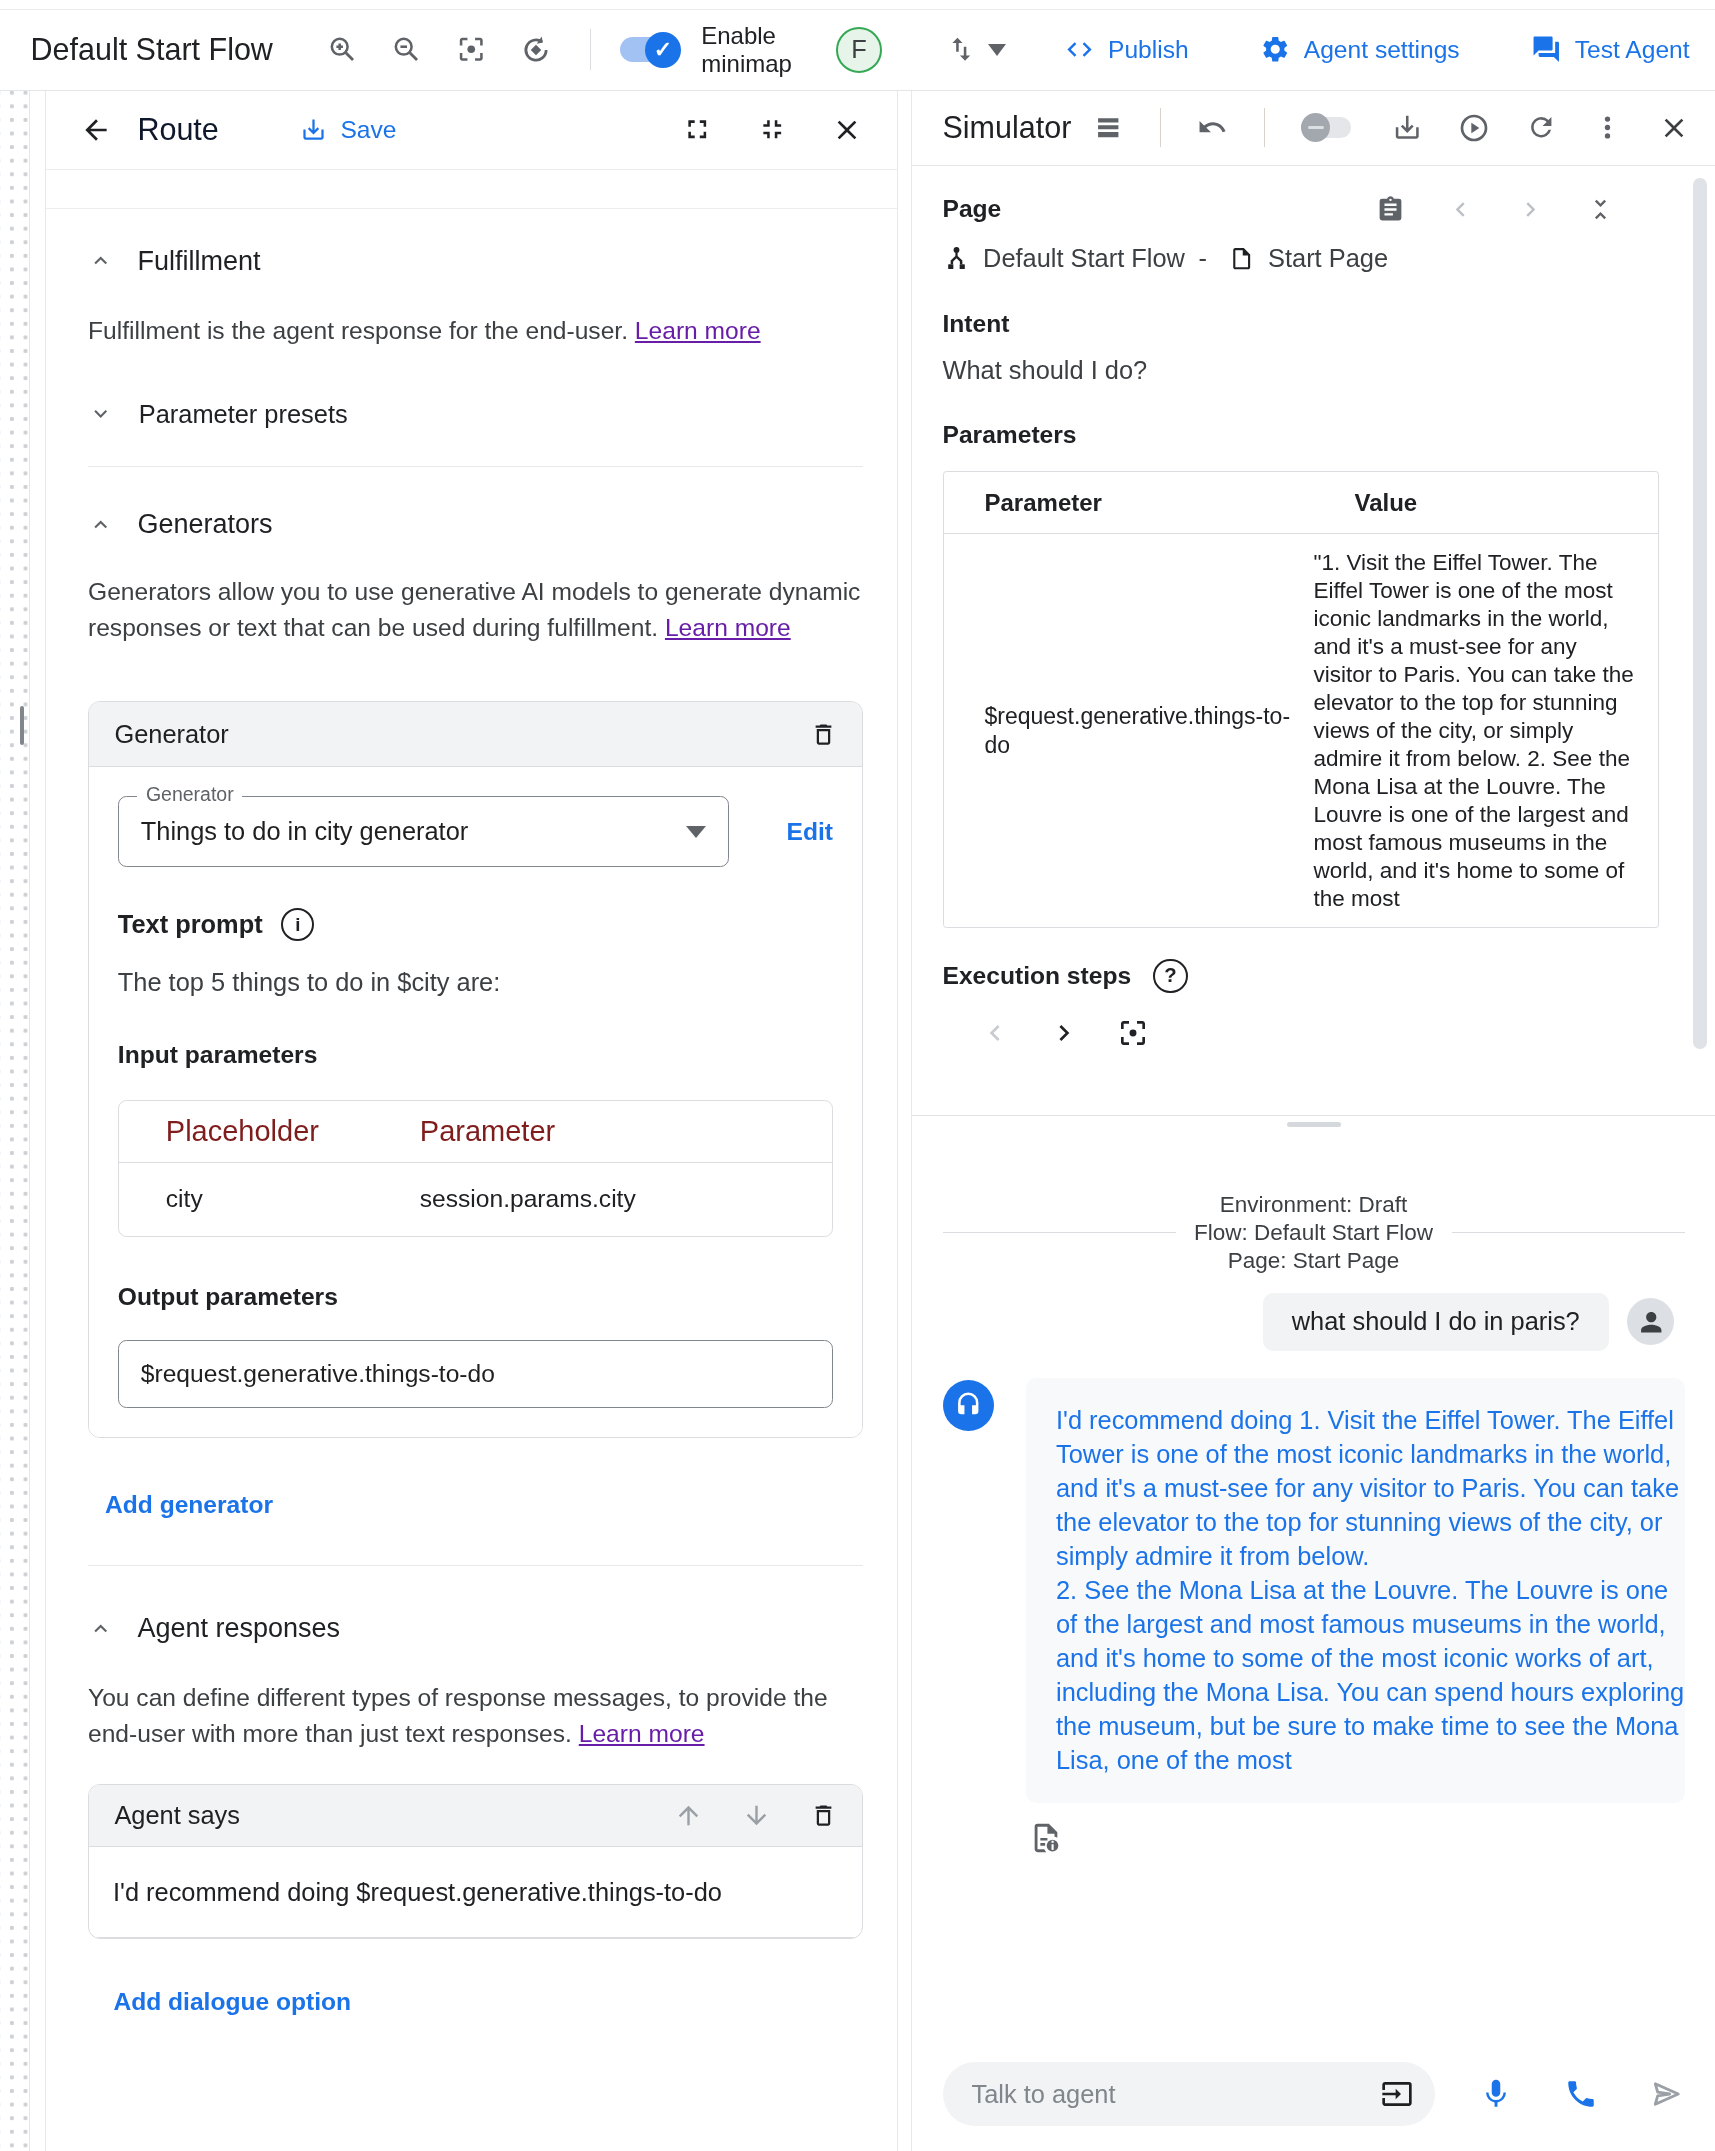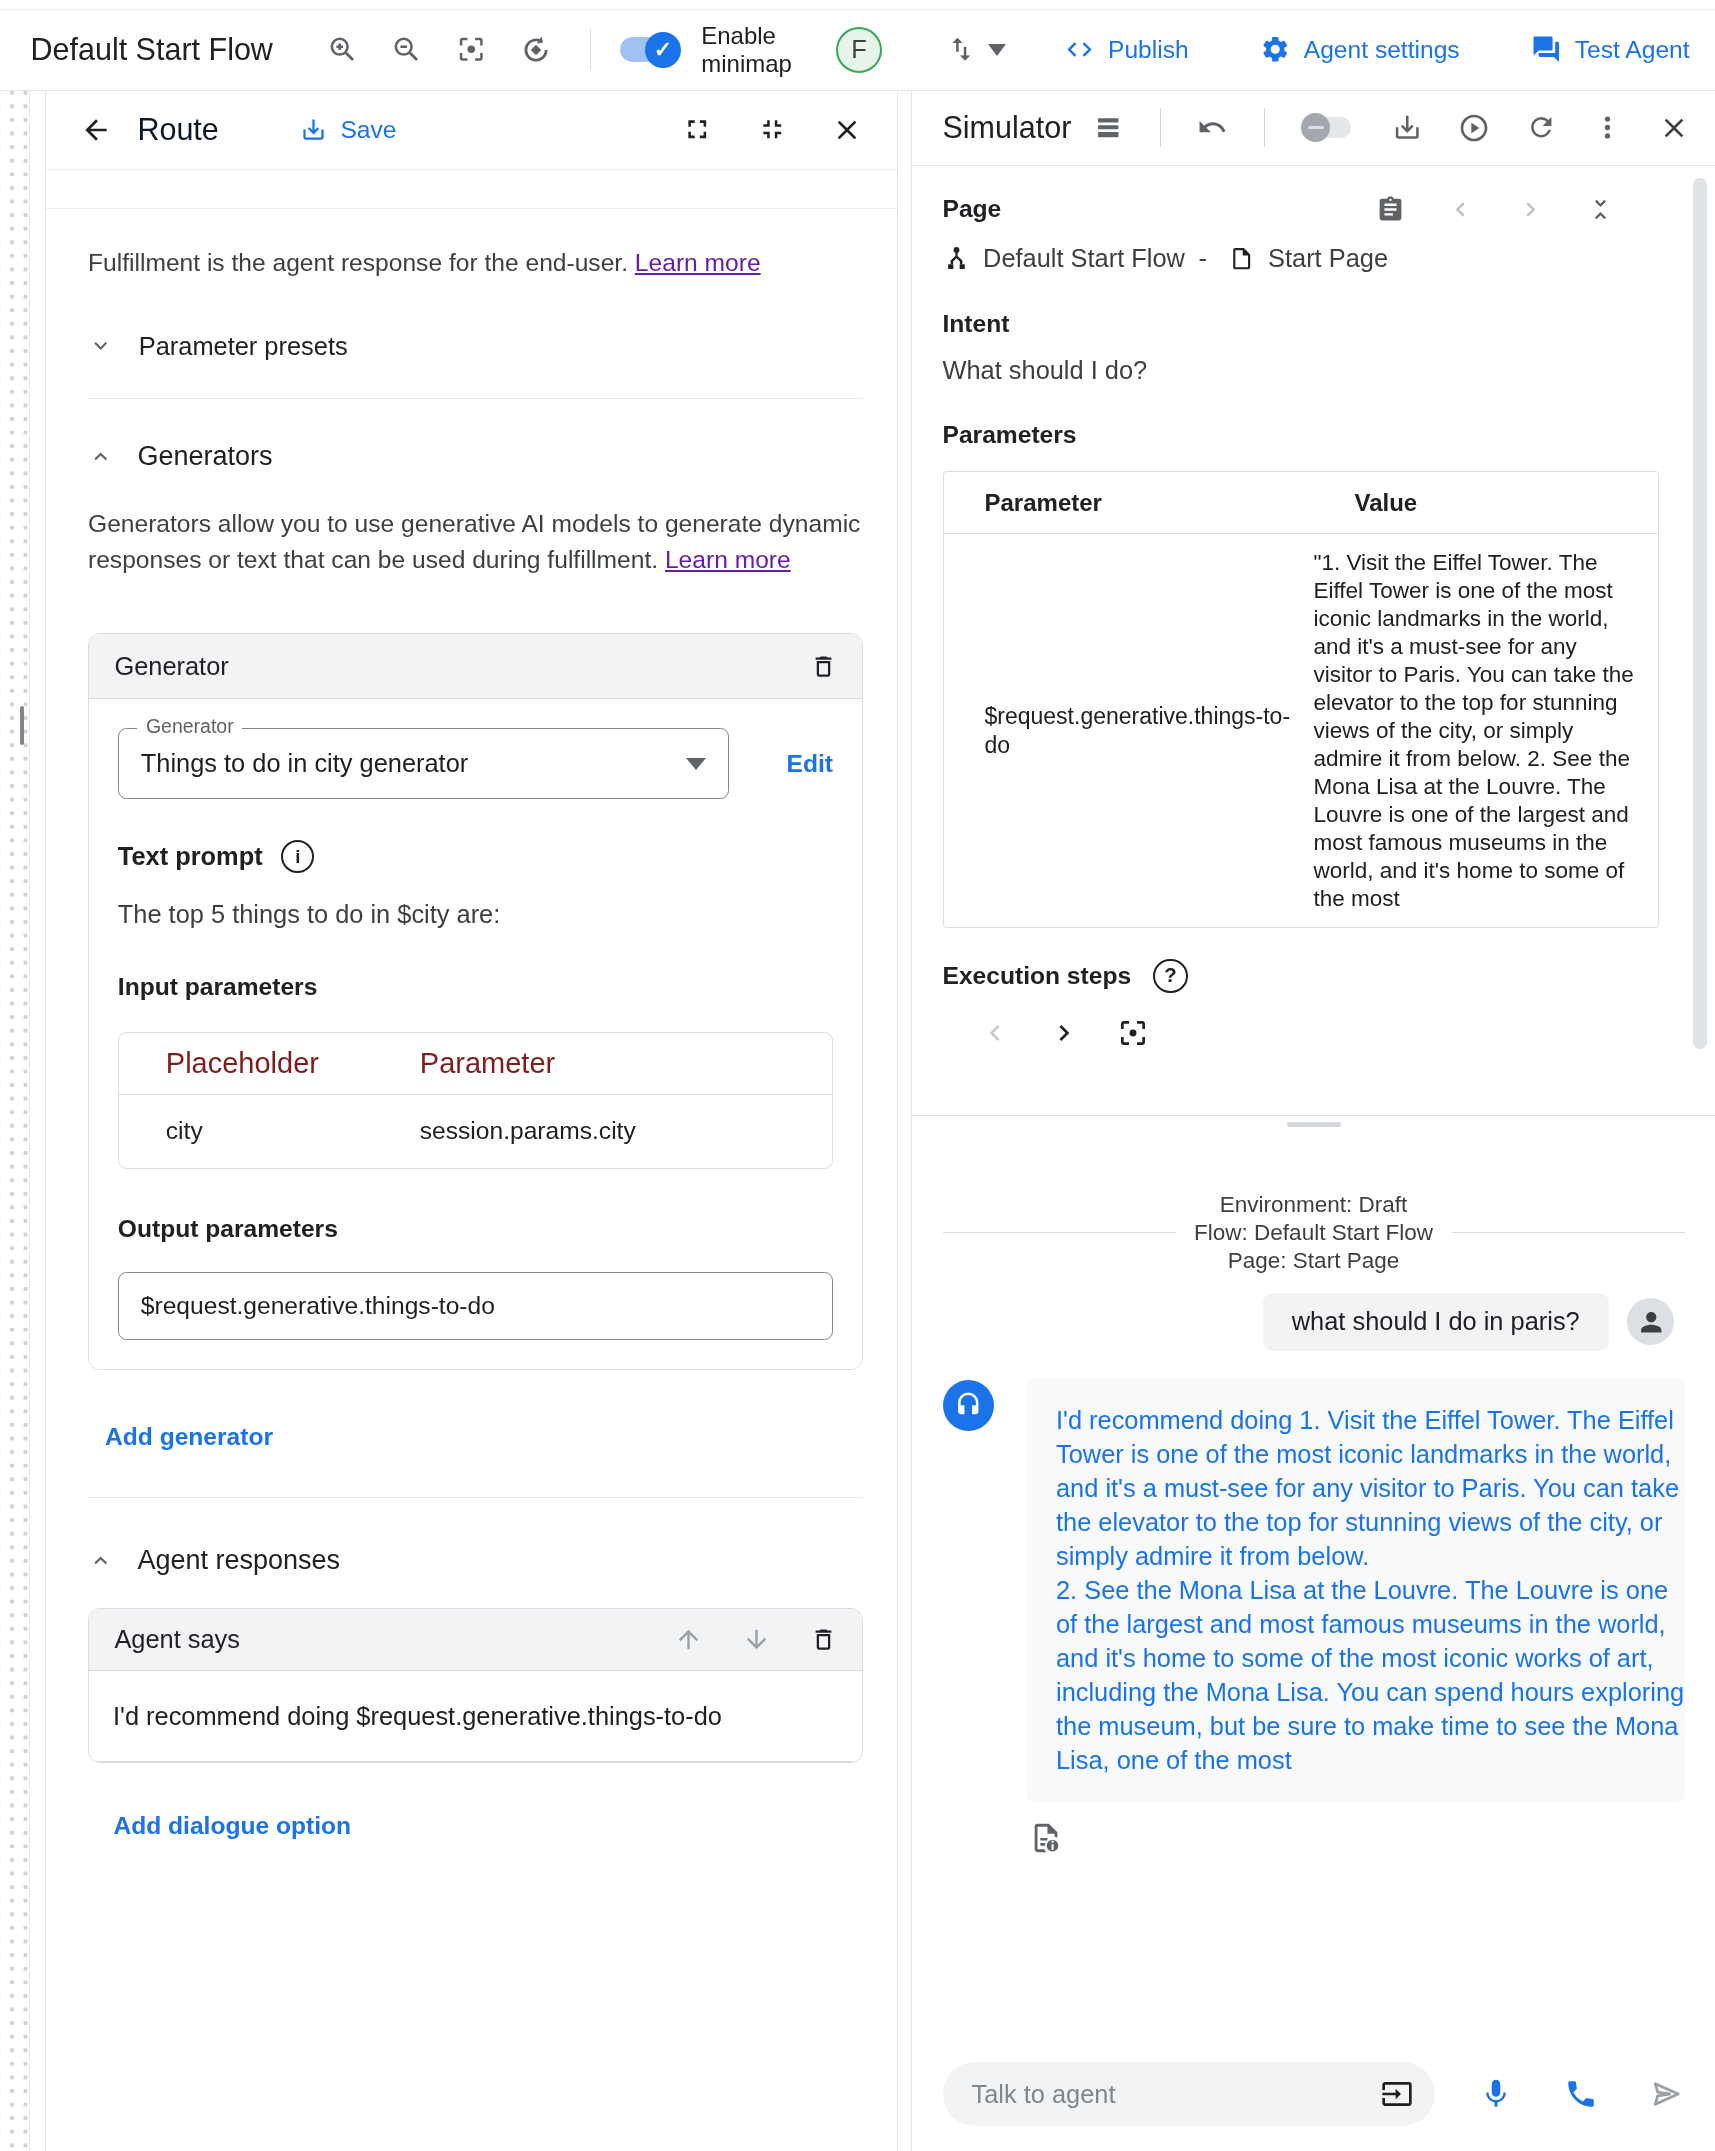--- a/index.html
+++ b/index.html
@@ -281,20 +281,28 @@
                 <path d="M19 6.41L17.59 5 12 10.59 6.41 5 5 6.41 10.59 12 5 17.59 6.41 19 12 13.41 17.59 19 19 17.59 13.41 12z"></path>
               </svg>
             </span>
           </button>
       </div>
     </div>
     <div class="rp-subheader"></div>
 
     <div class="rp-content">
 
+      <div class="sec-head" style="margin-top:37px">
+        <span class="caret-ic">
+            <svg class="ic" width="25.4" height="25.4" viewBox="0 0 24 24">
+              <path d="M12 8l-6 6 1.41 1.41L12 10.83l4.59 4.58L18 14z"></path>
+            </svg>
+          </span>
+        <span class="hd">Fulfillment</span>
+      </div>
 
       <div class="desc" style="margin-top:36px">
         <span>Fulfillment is the agent response for the end-user.</span>
         <span class="lm">Learn more</span>
       </div>
 
       <div class="sub-head" style="margin-top:51px">
         <span class="caret-ic">
             <svg class="ic" width="25.4" height="25.4" viewBox="0 0 24 24">
               <path d="M16.59 8.59L12 13.17 7.41 8.59 6 10l6 6 6-6z"></path>
@@ -378,20 +386,24 @@
 
       <div class="sec-head" style="margin-top:47px">
         <span class="caret-ic">
             <svg class="ic" width="25.4" height="25.4" viewBox="0 0 24 24">
               <path d="M12 8l-6 6 1.41 1.41L12 10.83l4.59 4.58L18 14z"></path>
             </svg>
           </span>
         <span class="hd">Agent responses</span>
       </div>
 
+      <div class="desc" style="margin-top:36px">
+        <span>You can define different types of response messages, to provide the end-user with more than just text responses.</span>
+        <span class="lm">Learn more</span>
+      </div>
 
       <div class="acard">
         <div class="gcard-head" style="height:61px">
           <span class="gcard-title">Agent says</span>
           <span class="icons">
             <button class="btn" style="color:#9aa0a6">
                 <span>
                   <svg class="ic" width="29" height="29" viewBox="0 0 24 24">
                     <path d="M4 12l1.41 1.41L11 7.83V20h2V7.83l5.58 5.59L20 12l-8-8-8 8z"></path>
                   </svg>

